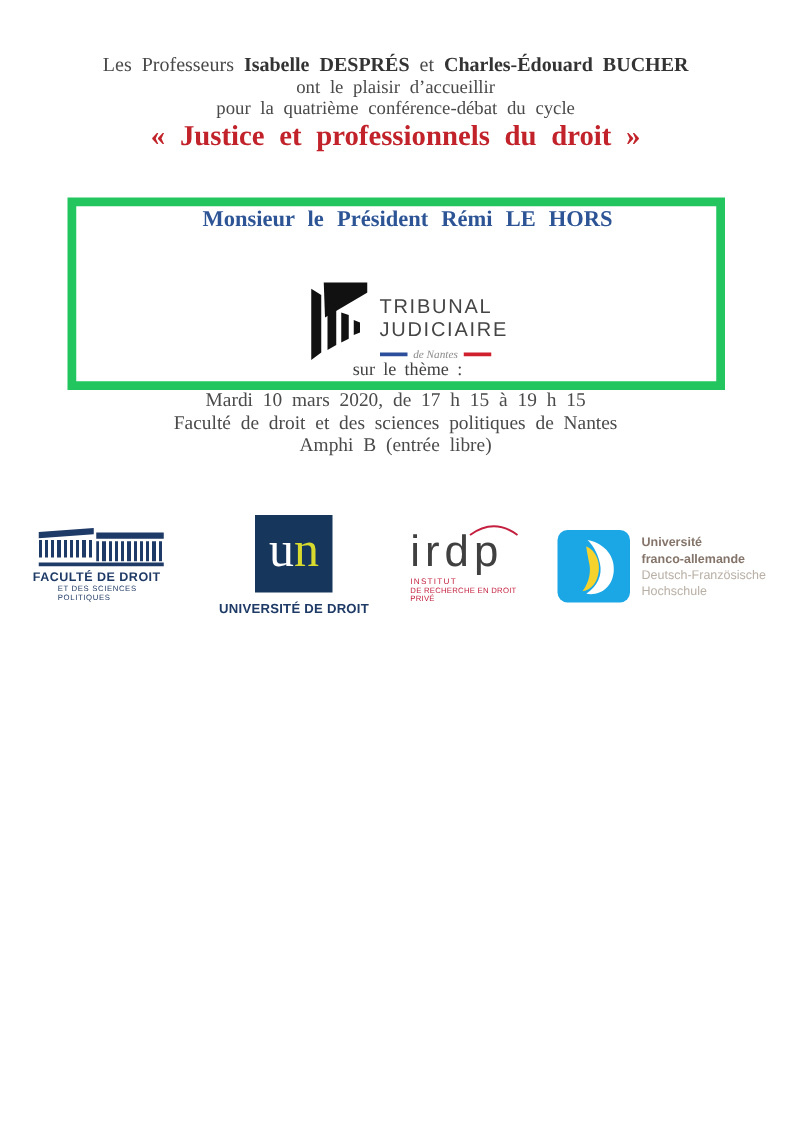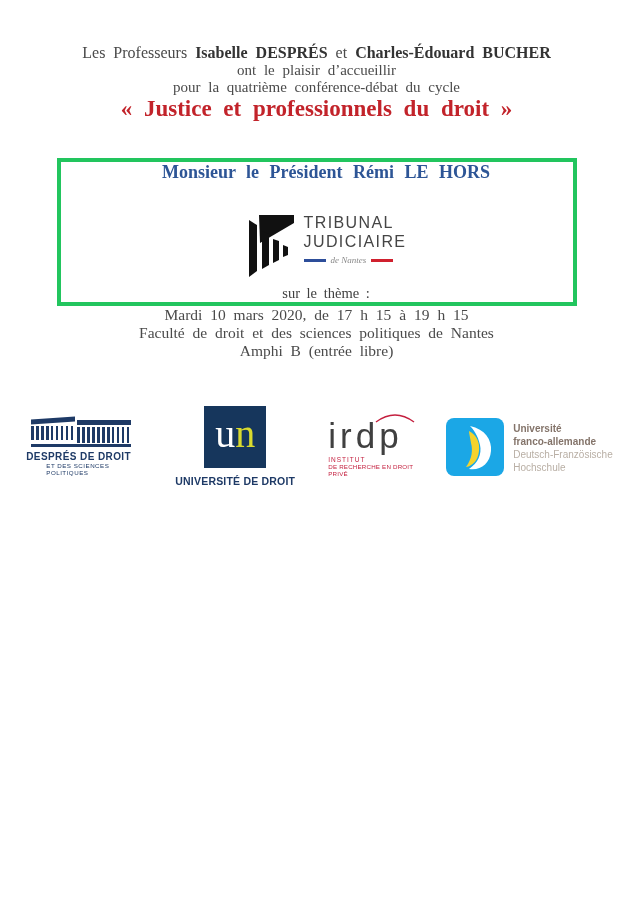--- a/index.html
+++ b/index.html
@@ -9,25 +9,25 @@
     text-align:center; overflow:hidden; margin:0 auto;
   }
   .page p { margin:0; }
 
   .intro1 { padding-top:44px; font-size:16px; word-spacing:4px; color:#4a4a4a; }
   .intro1 b { color:#333333; }
   .intro2 { margin-top:24px; font-size:15px; word-spacing:4px; color:#4a4a4a; }
   .intro3 { margin-top:20px; font-size:15px; word-spacing:4px; color:#4a4a4a; }
   .cycle  { margin-top:19px; font-size:23px; font-weight:bold; color:#c2232a; word-spacing:6px; }
 
-  .box { width:493px; margin:36px auto 0 auto; border:4px solid #22c55e; background:#ffffff;padding-left:19px; }
+  .box { width:493px; margin:36px auto 0 auto; border:7px solid #22c55e; background:#ffffff;padding-left:19px; }
   .speaker { margin-top:46px; font-size:18px; font-weight:bold; color:#2d5596; word-spacing:6px; }
 
   
-  .tj-logo { margin-top:30px; display:flex; justify-content:center; align-items:flex-start; gap:10px; height:72px; }
+  .tj-logo { margin-top:30px; display:flex; justify-content:center; align-items:flex-end; gap:10px; height:72px; }
   .tj-text { text-align:left; font-family:"Liberation Sans", sans-serif; color:#454545; }
   .tj-line { font-size:16px; letter-spacing:1.4px; line-height:19px; }
   .tj-sub  { display:flex; align-items:center; gap:5px; margin-top:4px; }
   .tj-bar-blue { width:22px; height:3px; background:#2d4e9a; }
   .tj-bar-red  { width:22px; height:3px; background:#d0202e; }
   .tj-de-nantes { font-style:italic; font-size:9px; color:#8a8a8a; font-family:"Liberation Serif", serif; }
 
   .theme-label { margin-top:32px; font-size:14.5px; color:#404040; word-spacing:3px; }
   .theme { margin-top:20px; font-size:20px; font-weight:bold; color:#2d5596;
            line-height:29px; word-spacing:5px; padding-bottom:18px; }
@@ -124,21 +124,21 @@
   <div class="logos">
 
     <div class="logo-block fac">
       <div class="fac-building">
         <div class="fac-roof-left"></div>
         <div class="fac-roof-right"></div>
         <div class="fac-stripes-left"></div>
         <div class="fac-stripes-right"></div>
         <div class="fac-base"></div>
       </div>
-      <div class="fac-text1">DESPRÉS DE DROIT</div>
+      <div class="fac-text1">FACULTÉ DE DROIT</div>
       <div class="fac-text2">ET DES SCIENCES POLITIQUES</div>
     </div>
 
     <div class="logo-block un">
       <div class="un-square">
         <span class="un-u">u</span>
         <span class="un-n">n</span>
       </div>
       <div class="un-label">UNIVERSITÉ DE DROIT</div>
     </div>

